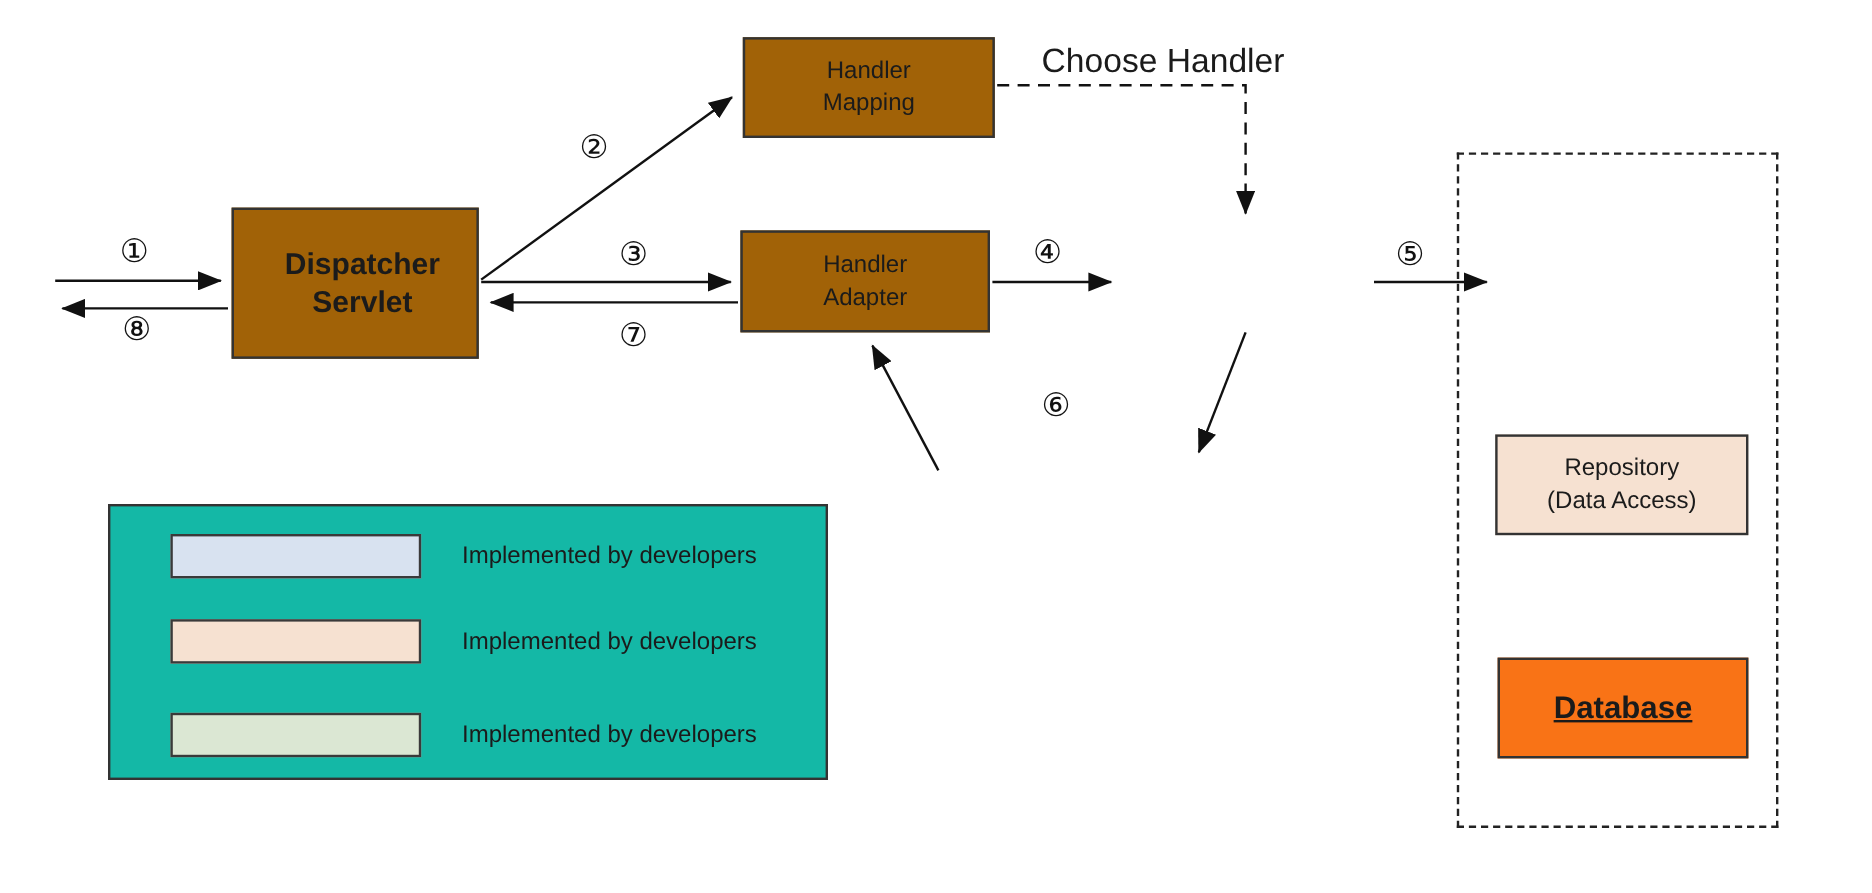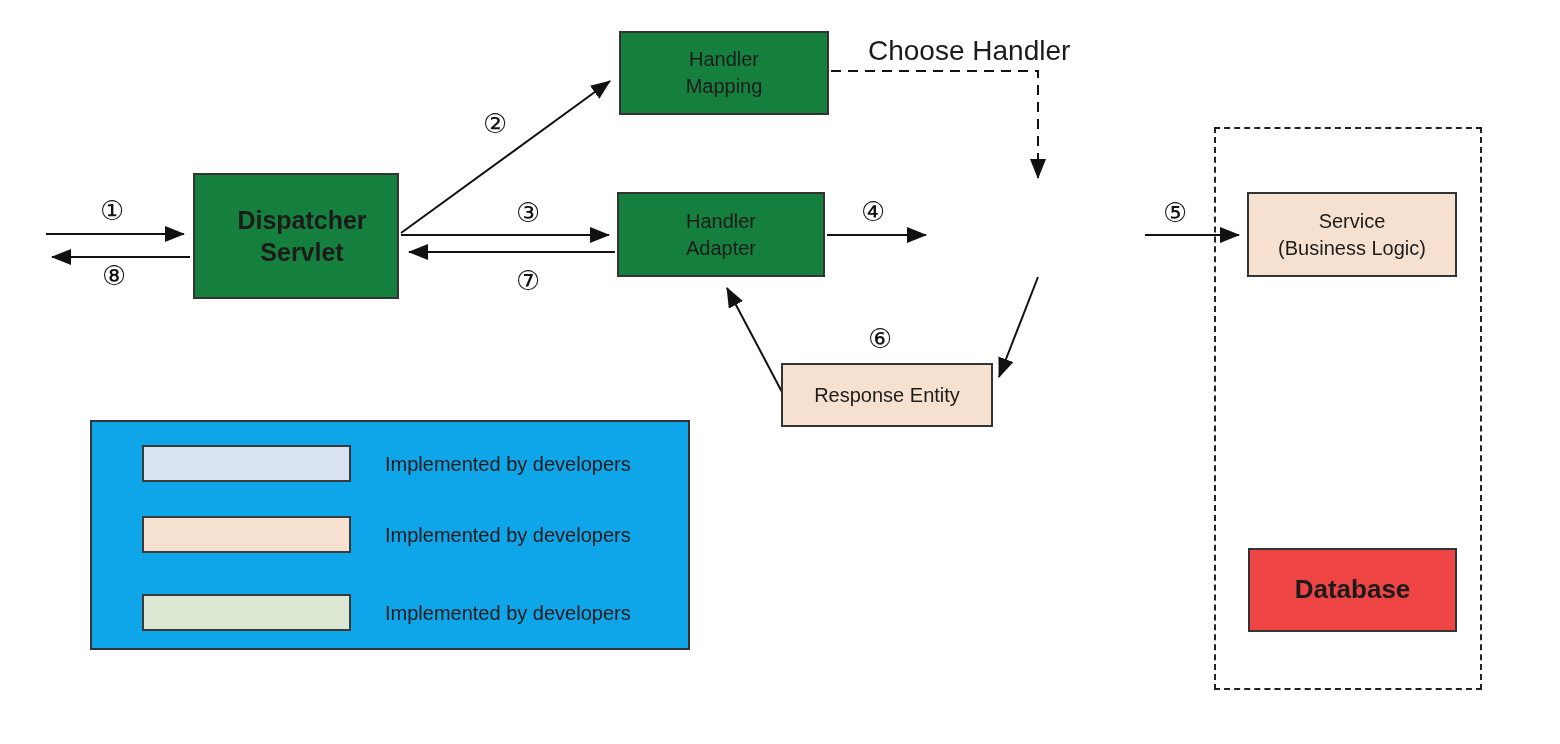--- a/index.html
+++ b/index.html
@@ -15,42 +15,42 @@
   .node{
     position:absolute;
     display:flex;align-items:center;justify-content:center;
     text-align:center;
     border:2px solid #333;
     box-sizing:border-box;
     font-size:20px;line-height:1.35;
     color:#1b1b1b;
   }
   .node .lbl{white-space:pre-line;}
-  .blue{background:#15803d;}
+  .blue{background:#a16207;}
   .peach{background:#F6E1D1;}
-  .green{background:#ef4444;}
+  .green{background:#f97316;text-decoration:underline;}
   .bold-lg{font-weight:bold;font-size:25px;line-height:1.3;}
   .bold-db{font-weight:bold;font-size:26px;}
   .dashed-region{
     position:absolute;left:1214px;top:127px;width:268px;height:563px;
     border:2px dashed #222;box-sizing:border-box;background:transparent;
   }
   .floating-label{
     position:absolute;font-size:28px;color:#1b1b1b;white-space:nowrap;
   }
   .step{
     position:absolute;
     font-family:"DejaVu Sans",sans-serif;
     font-size:27px;line-height:1;
     color:#111;
     transform:translate(-50%,-50%);
   }
   .legend-box{
     position:absolute;left:90px;top:420px;width:600px;height:230px;
-    border:2px solid #333;box-sizing:border-box;background:#0ea5e9;
+    border:2px solid #333;box-sizing:border-box;background:#14b8a6;
   }
   .legend-swatch{
     position:absolute;left:50px;width:209px;height:37px;
     border:2px solid #3a3a3a;box-sizing:border-box;
   }
   .legend-label{
     position:absolute;left:293px;font-size:20px;color:#1b1b1b;
     transform:translateY(-50%);white-space:nowrap;
   }
 </style>
@@ -92,29 +92,26 @@
     <span class="lbl">Handler
 Mapping</span>
   </div>
 
   <div class="node blue" style="left:617px;top:192px;width:208px;height:85px;">
     <span class="lbl">Handler
 Adapter</span>
   </div>
 
 
-  <div class="node peach" style="left:781px;top:363px;width:212px;height:64px;">
-    <span class="lbl">Response Entity</span>
+
+
+  <div class="node peach" style="left:1246px;top:362px;width:211px;height:84px;">
+    <span class="lbl">Repository
+(Data Access)</span>
   </div>
-
-  <div class="node peach" style="left:1247px;top:192px;width:210px;height:85px;">
-    <span class="lbl">Service
-(Business Logic)</span>
-  </div>
-
 
   <div class="node green bold-db" style="left:1248px;top:548px;width:209px;height:84px;">
     <span class="lbl">Database</span>
   </div>
 
   <span class="step" style="left:112px;top:210px;">①</span>
   <span class="step" style="left:495px;top:123px;">②</span>
   <span class="step" style="left:528px;top:212px;">③</span>
   <span class="step" style="left:873px;top:211px;">④</span>
   <span class="step" style="left:1175px;top:212px;">⑤</span>

